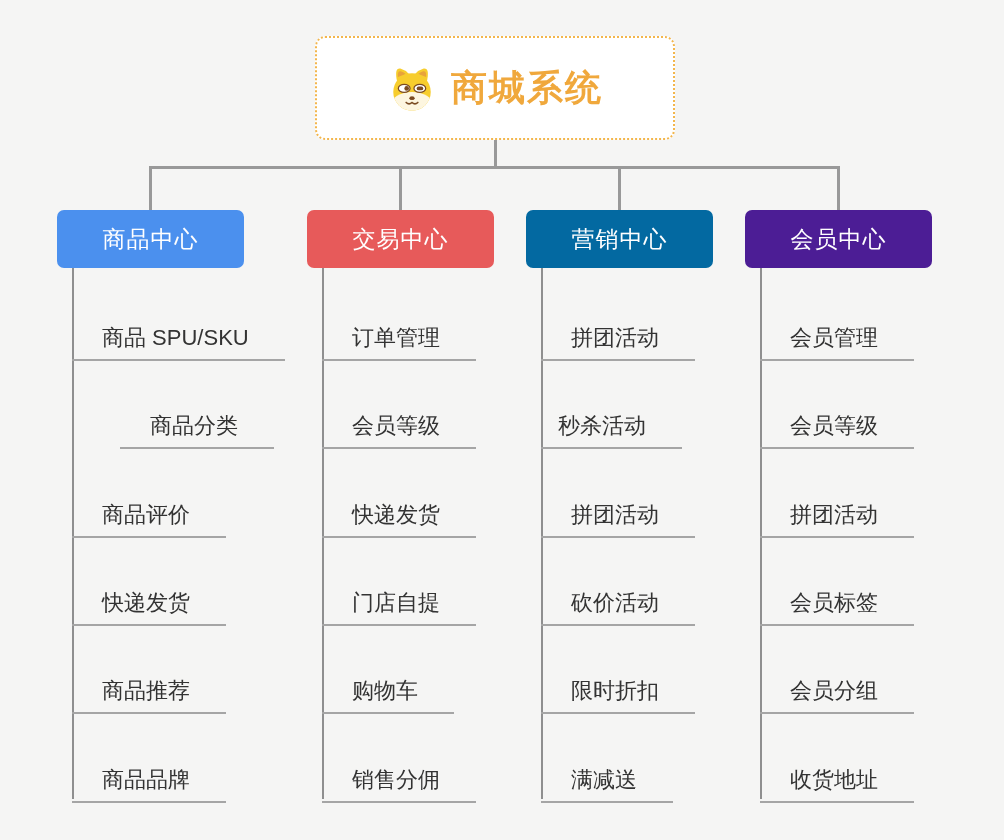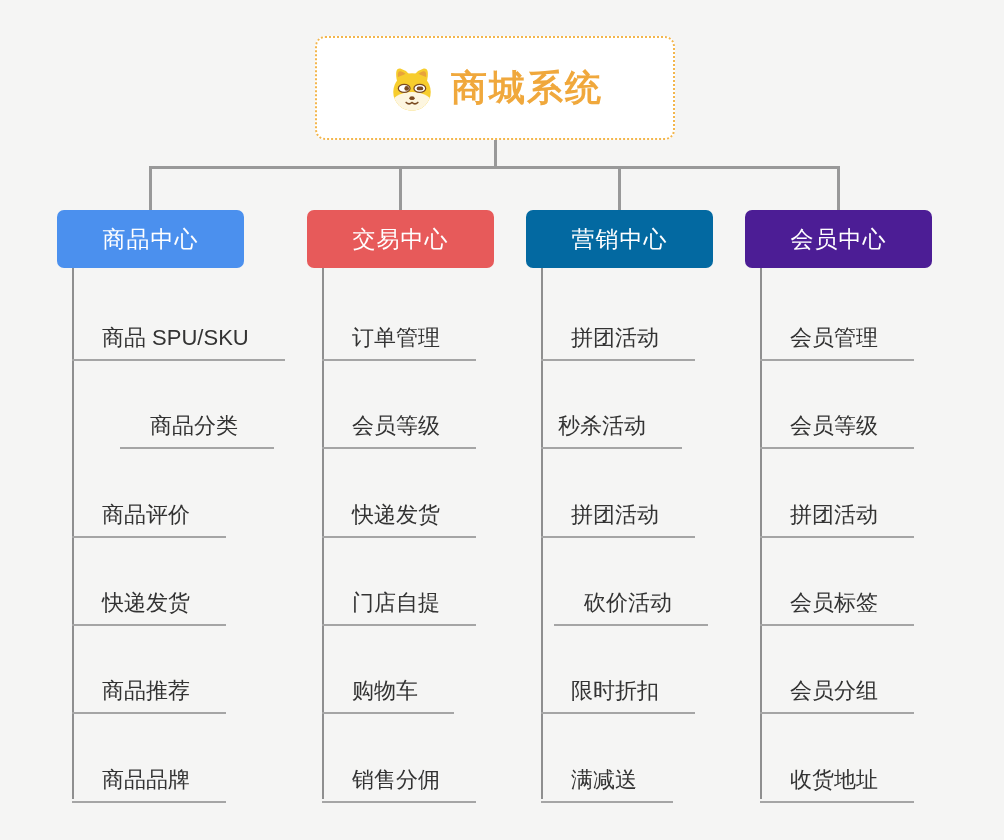--- a/index.html
+++ b/index.html
@@ -143,21 +143,21 @@
       <div class="sub-item" style="left: 322px; top: 580px;">门店自提</div>
       <div class="sub-item" style="left: 322px; top: 668px;">购物车</div>
       <div class="sub-item" style="left: 322px; top: 757px;">销售分佣</div>
       <div class="branch-node" style="left: 526px; background: #0369a1;">
         <span class="branch-label">营销中心</span>
       </div>
       <div class="subline" style="left: 541px; top: 268px; height: 531px;"></div>
       <div class="sub-item" style="left: 541px; top: 315px;">拼团活动</div>
       <div class="sub-item" style="left: 541px; top: 403px; padding-left: 17px;">秒杀活动</div>
       <div class="sub-item" style="left: 541px; top: 492px;">拼团活动</div>
-      <div class="sub-item" style="left: 541px; top: 580px; margin-left: 13px;">砍价活动</div>
+      <div class="sub-item" style="left: 541px; top: 580px;">砍价活动</div>
       <div class="sub-item" style="left: 541px; top: 668px;">限时折扣</div>
       <div class="sub-item" style="left: 541px; top: 757px;">满减送</div>
       <div class="branch-node" style="left: 745px; background: #4c1d95;">
         <span class="branch-label">会员中心</span>
       </div>
       <div class="subline" style="left: 760px; top: 268px; height: 531px;"></div>
       <div class="sub-item" style="left: 760px; top: 315px;">会员管理</div>
       <div class="sub-item" style="left: 760px; top: 403px;">会员等级</div>
       <div class="sub-item" style="left: 760px; top: 492px;">拼团活动</div>
       <div class="sub-item" style="left: 760px; top: 580px;">会员标签</div>

